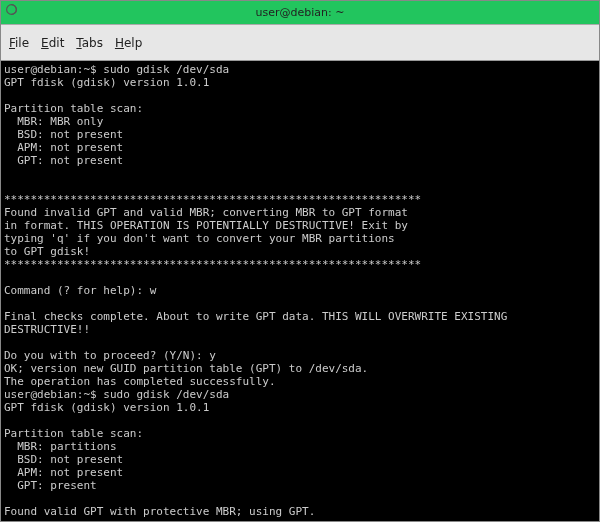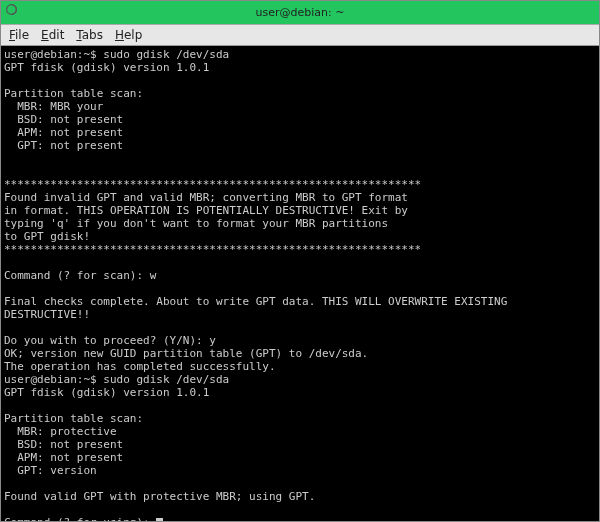--- a/index.html
+++ b/index.html
@@ -32,21 +32,21 @@
   .titlebar .app-icon {
     position: absolute;
     left: 4px;
     top: 2px;
     width: 13px;
     height: 13px;
     color: #444;
   }
   .menubar {
     background: #e7e7e7;
-    height: 21px;
+    height: 36px;
     display: flex;
     align-items: center;
     padding-left: 2px;
     font-size: 12px;
     color: #222;
     border-bottom: 1px solid #999;
   }
   .menubar .menuitem {
     padding: 2px 6px;
     cursor: default;
@@ -90,47 +90,47 @@
     <div class="menuitem"><span class="underline">F</span><span>ile</span></div>
     <div class="menuitem"><span class="underline">E</span><span>dit</span></div>
     <div class="menuitem"><span class="underline">T</span><span>abs</span></div>
     <div class="menuitem"><span class="underline">H</span><span>elp</span></div>
   </div>
 
   <div class="terminal"><span>user@debian:~$ sudo gdisk /dev/sda</span>
 <span>GPT fdisk (gdisk) version 1.0.1</span>
 <span></span>
 <span>Partition table scan:</span>
-<span>  MBR: MBR your</span>
+<span>  MBR: MBR only</span>
 <span>  BSD: not present</span>
 <span>  APM: not present</span>
 <span>  GPT: not present</span>
 <span></span>
 <span></span>
 <span>***************************************************************</span>
 <span>Found invalid GPT and valid MBR; converting MBR to GPT format</span>
 <span>in format. THIS OPERATION IS POTENTIALLY DESTRUCTIVE! Exit by</span>
-<span>typing 'q' if you don't want to format your MBR partitions</span>
+<span>typing 'q' if you don't want to convert your MBR partitions</span>
 <span>to GPT gdisk!</span>
 <span>***************************************************************</span>
 <span></span>
-<span>Command (? for scan): w</span>
+<span>Command (? for help): w</span>
 <span></span>
 <span>Final checks complete. About to write GPT data. THIS WILL OVERWRITE EXISTING</span>
 <span>DESTRUCTIVE!!</span>
 <span></span>
 <span>Do you with to proceed? (Y/N): y</span>
 <span>OK; version new GUID partition table (GPT) to /dev/sda.</span>
 <span>The operation has completed successfully.</span>
 <span>user@debian:~$ sudo gdisk /dev/sda</span>
 <span>GPT fdisk (gdisk) version 1.0.1</span>
 <span></span>
 <span>Partition table scan:</span>
-<span>  MBR: protective</span>
+<span>  MBR: partitions</span>
 <span>  BSD: not present</span>
 <span>  APM: not present</span>
-<span>  GPT: version</span>
+<span>  GPT: present</span>
 <span></span>
 <span>Found valid GPT with protective MBR; using GPT.</span>
 <span></span>
 <span>Command (? for using): </span><span class="cursor"></span></div>
 
 </div>
 
 </body></html>

